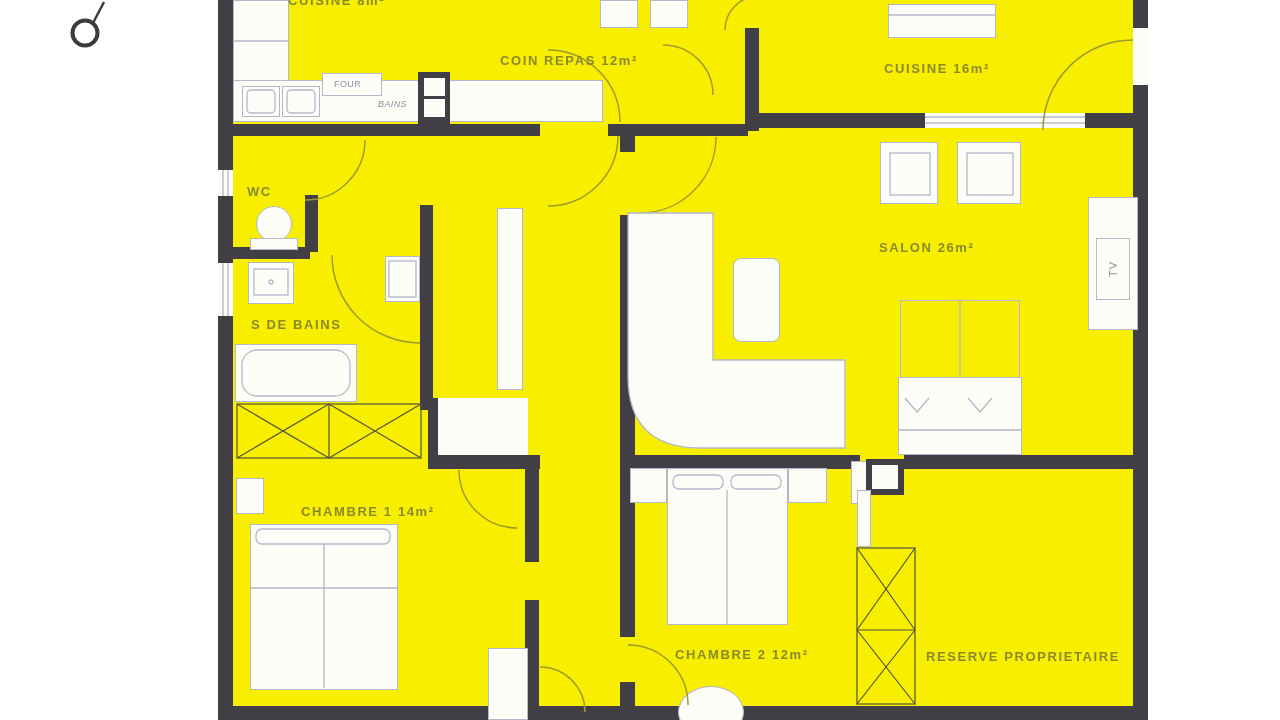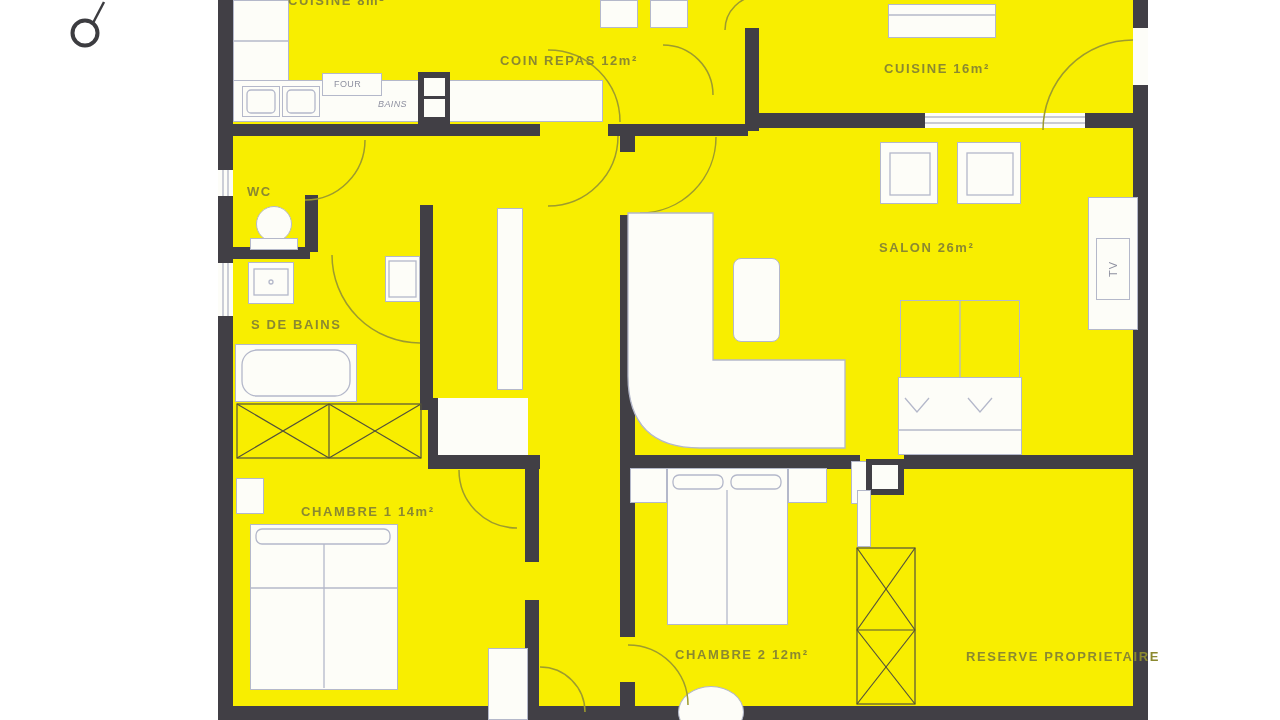--- a/index.html
+++ b/index.html
@@ -183,18 +183,18 @@
   </svg>
 
   <div class="lbl" style="left:288px;top:-7px;">CUISINE 8m²</div>
   <div class="lbl" style="left:500px;top:37px;margin-top:16px;">COIN REPAS 12m²</div>
   <div class="lbl" style="left:884px;top:61px;">CUISINE 16m²</div>
   <div class="lbl" style="left:879px;top:240px;">SALON 26m²</div>
   <div class="lbl" style="left:247px;top:184px;">WC</div>
   <div class="lbl" style="left:251px;top:317px;">S DE BAINS</div>
   <div class="lbl" style="left:301px;top:504px;">CHAMBRE 1 14m²</div>
   <div class="lbl" style="left:675px;top:647px;">CHAMBRE 2 12m²</div>
-  <div class="lbl" style="left:944px;top:649px;padding-left:22px;">RESERVE PROPRIETAIRE</div>
+  <div class="lbl" style="left:904px;top:649px;padding-left:22px;">RESERVE PROPRIETAIRE</div>
 
   <div class="lbl sm" style="left:334px;top:79px;">FOUR</div>
   <div class="lbl sm" style="left:378px;top:99px;font-style:italic;">BAINS</div>
 
 </div>
 
 </body></html>

